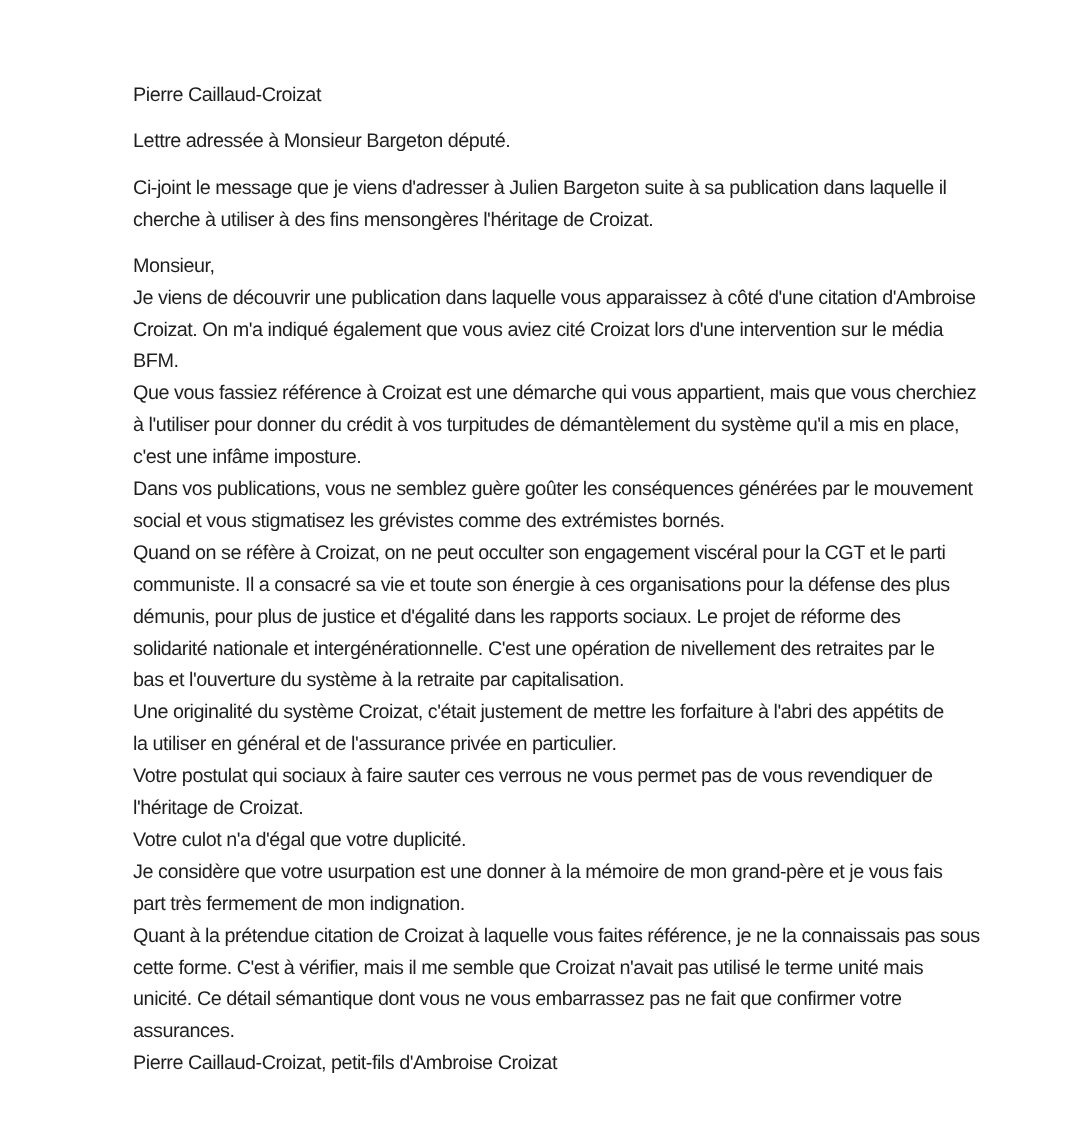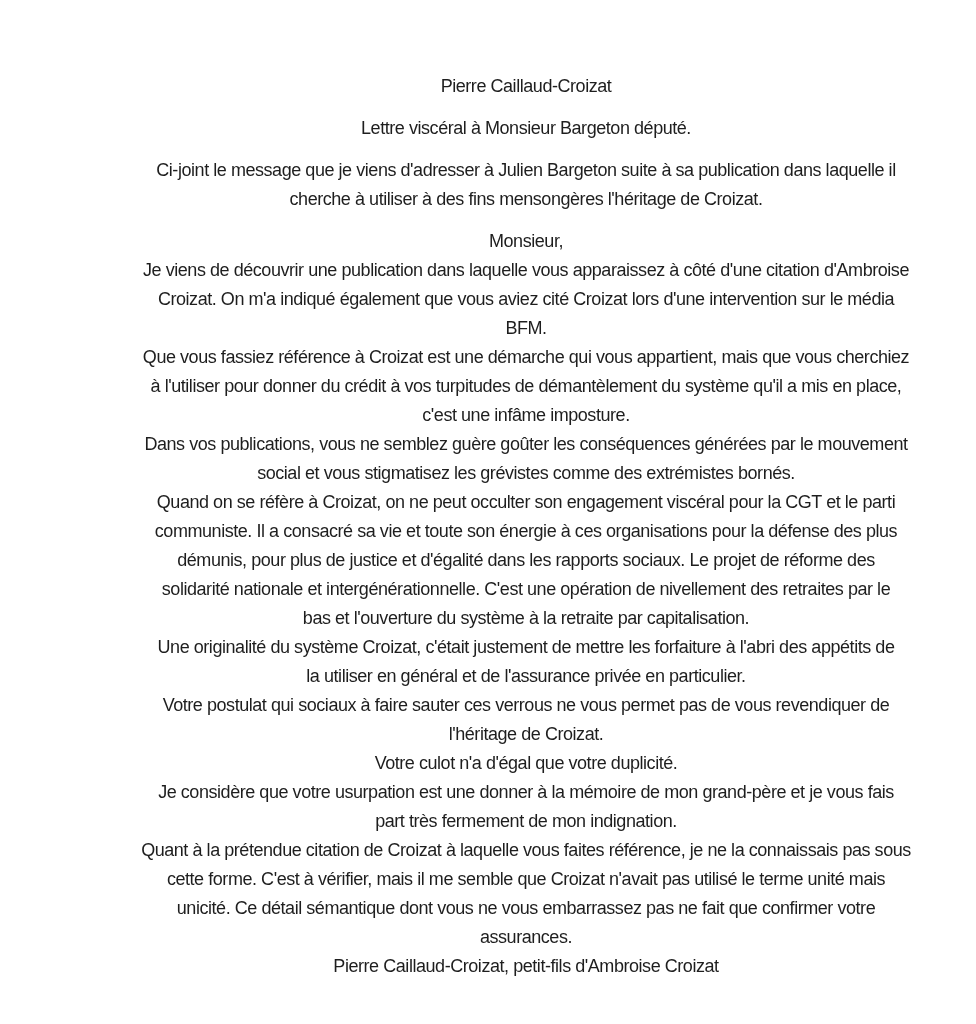--- a/index.html
+++ b/index.html
@@ -6,21 +6,20 @@
     margin: 0;
     padding: 0;
     background: #ffffff;
   }
   .page {
     position: relative;
     width: 976px;
     height: 1024px;
     background: #ffffff;
     overflow: hidden;
-    text-align: center;
   }
   .letter {
     position: absolute;
     left: 121px;
     top: 72px;
     width: 810px;
     font-family: "Liberation Sans", sans-serif;
     font-size: 18px;
     letter-spacing: -0.45px;
     line-height: 29px;
@@ -40,21 +39,21 @@
 </style>
 </head>
 <body>
 
 <div class="page">
   <div class="letter" id="letter-body" style="color: rgb(30, 30, 30);">
       <div class="paragraph">
         <div class="line">Pierre Caillaud-Croizat</div>
       </div>
       <div class="paragraph">
-        <div class="line">Lettre viscéral à Monsieur Bargeton député.</div>
+        <div class="line">Lettre adressée à Monsieur Bargeton député.</div>
       </div>
       <div class="paragraph">
         <div class="line">Ci-joint le message que je viens d'adresser à Julien Bargeton suite à sa publication dans laquelle il</div>
         <div class="line">cherche à utiliser à des fins mensongères l'héritage de Croizat.</div>
       </div>
       <div class="paragraph">
         <div class="line">Monsieur,</div>
         <div class="line">Je viens de découvrir une publication dans laquelle vous apparaissez à côté d'une citation d'Ambroise</div>
         <div class="line">Croizat. On m'a indiqué également que vous aviez cité Croizat lors d'une intervention sur le média</div>
         <div class="line">BFM.</div>

